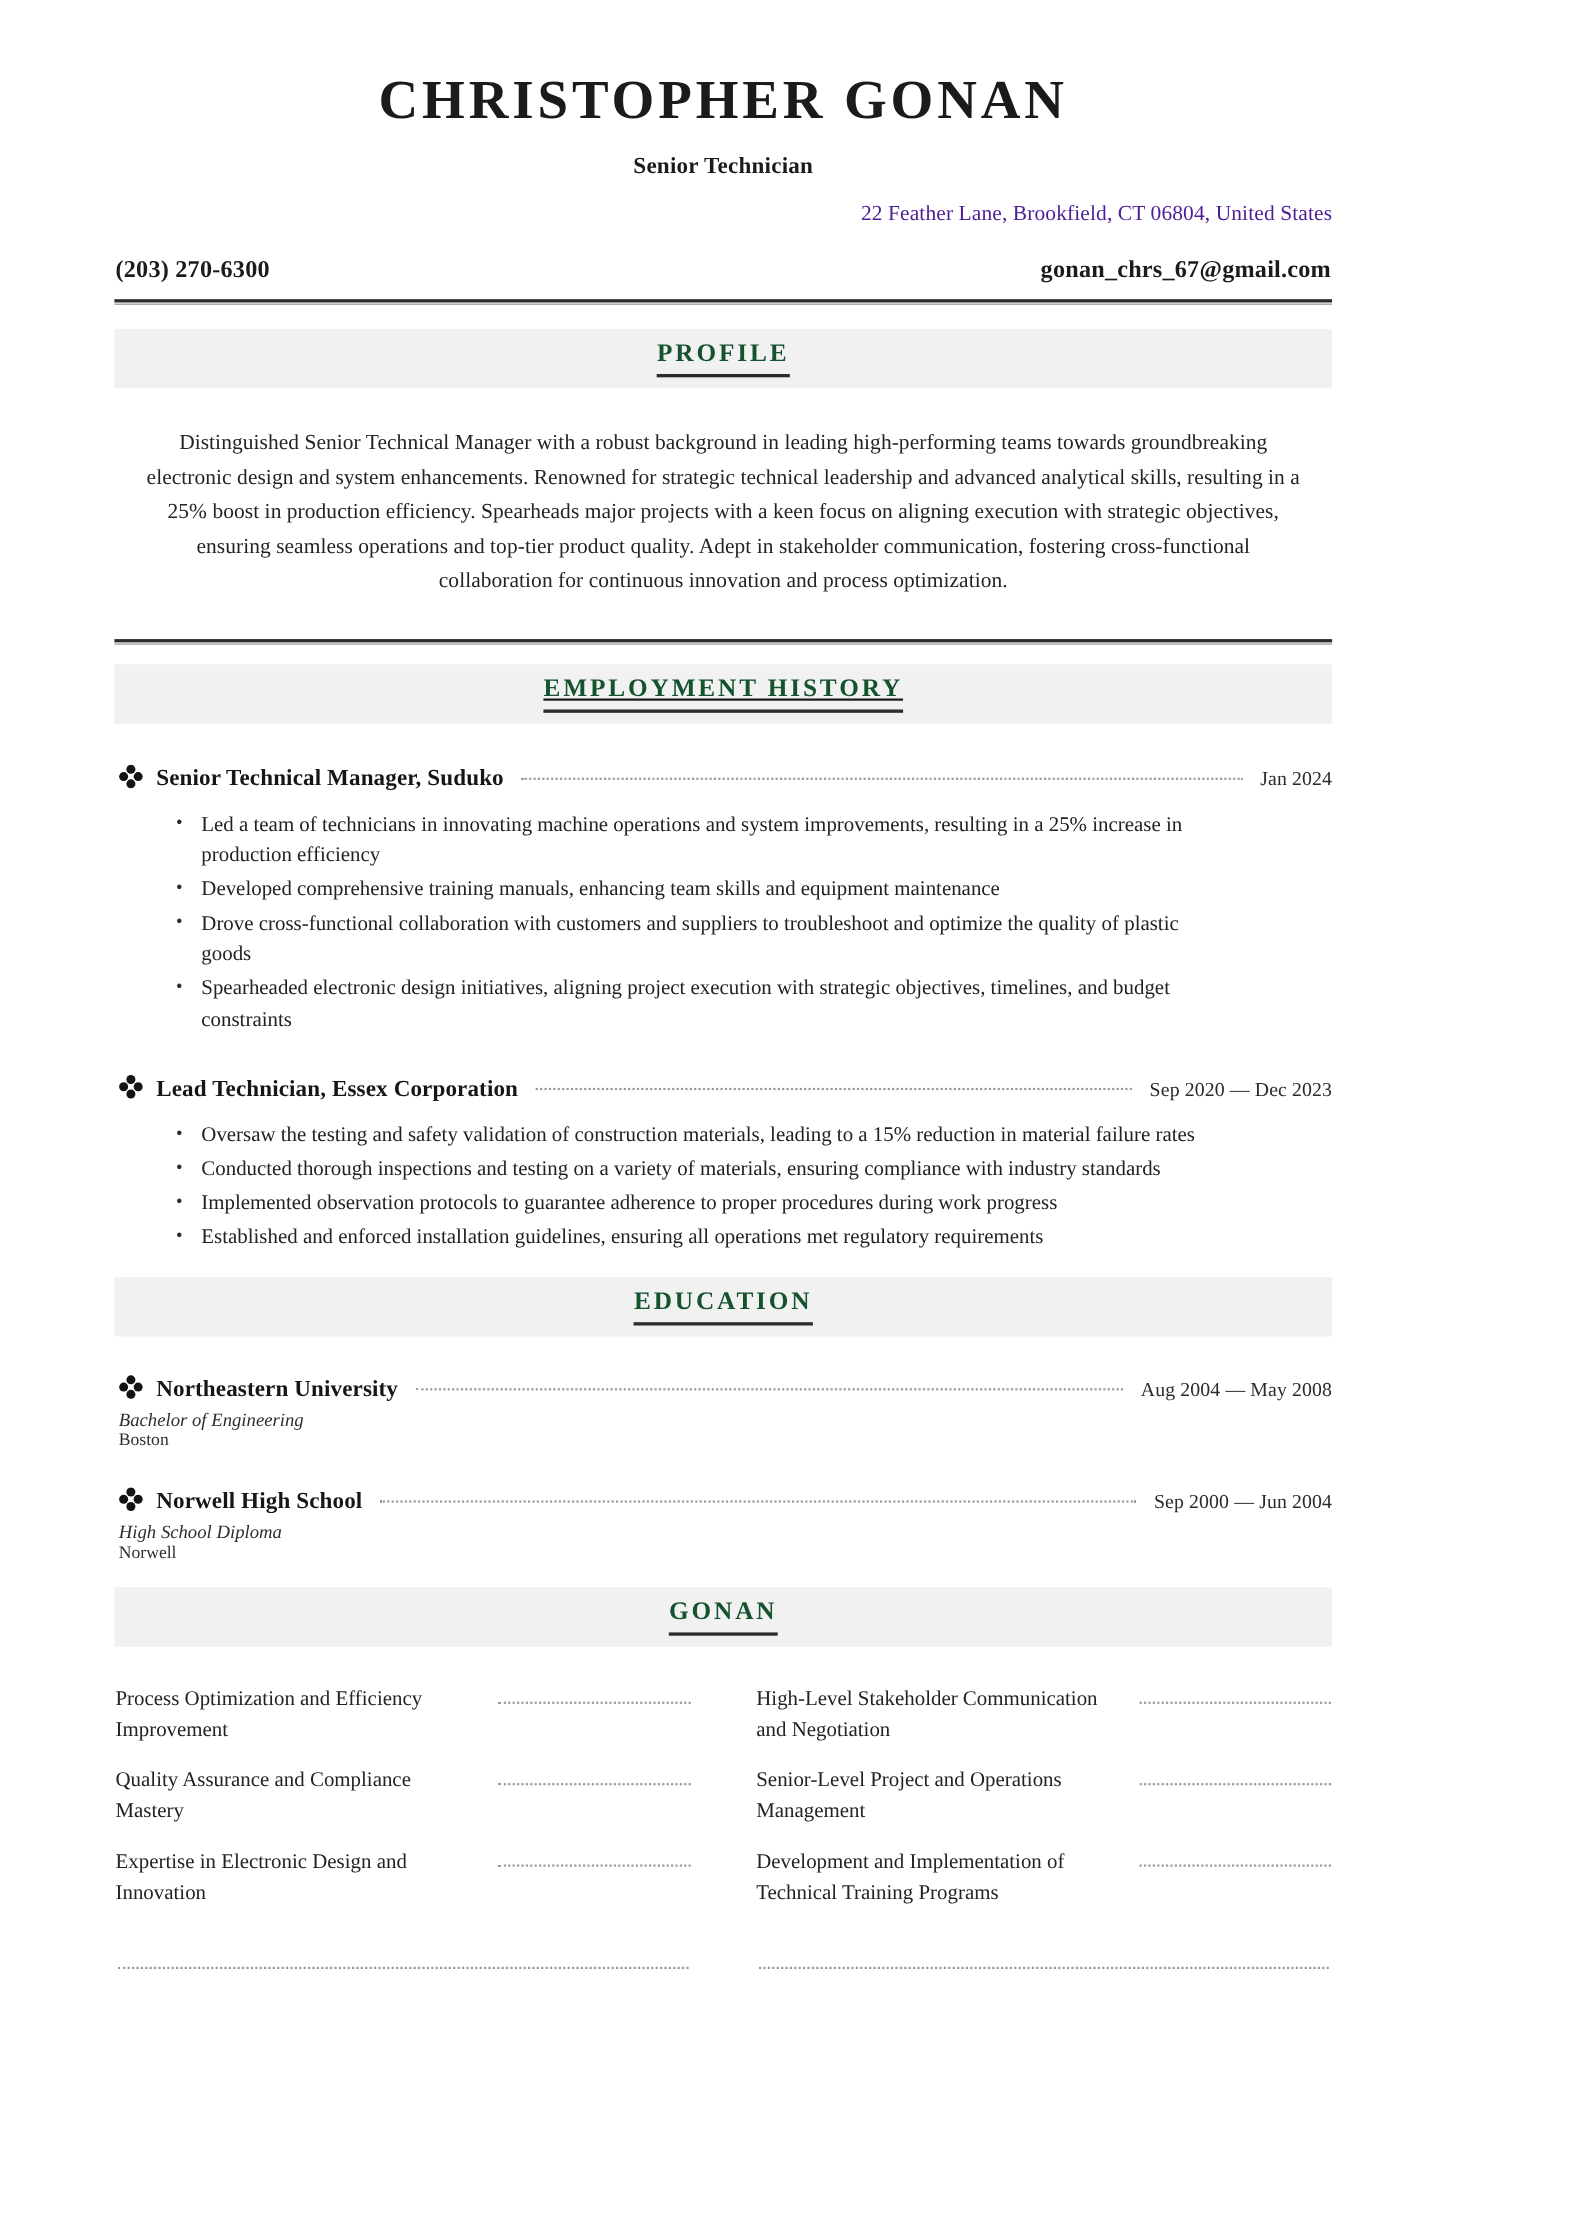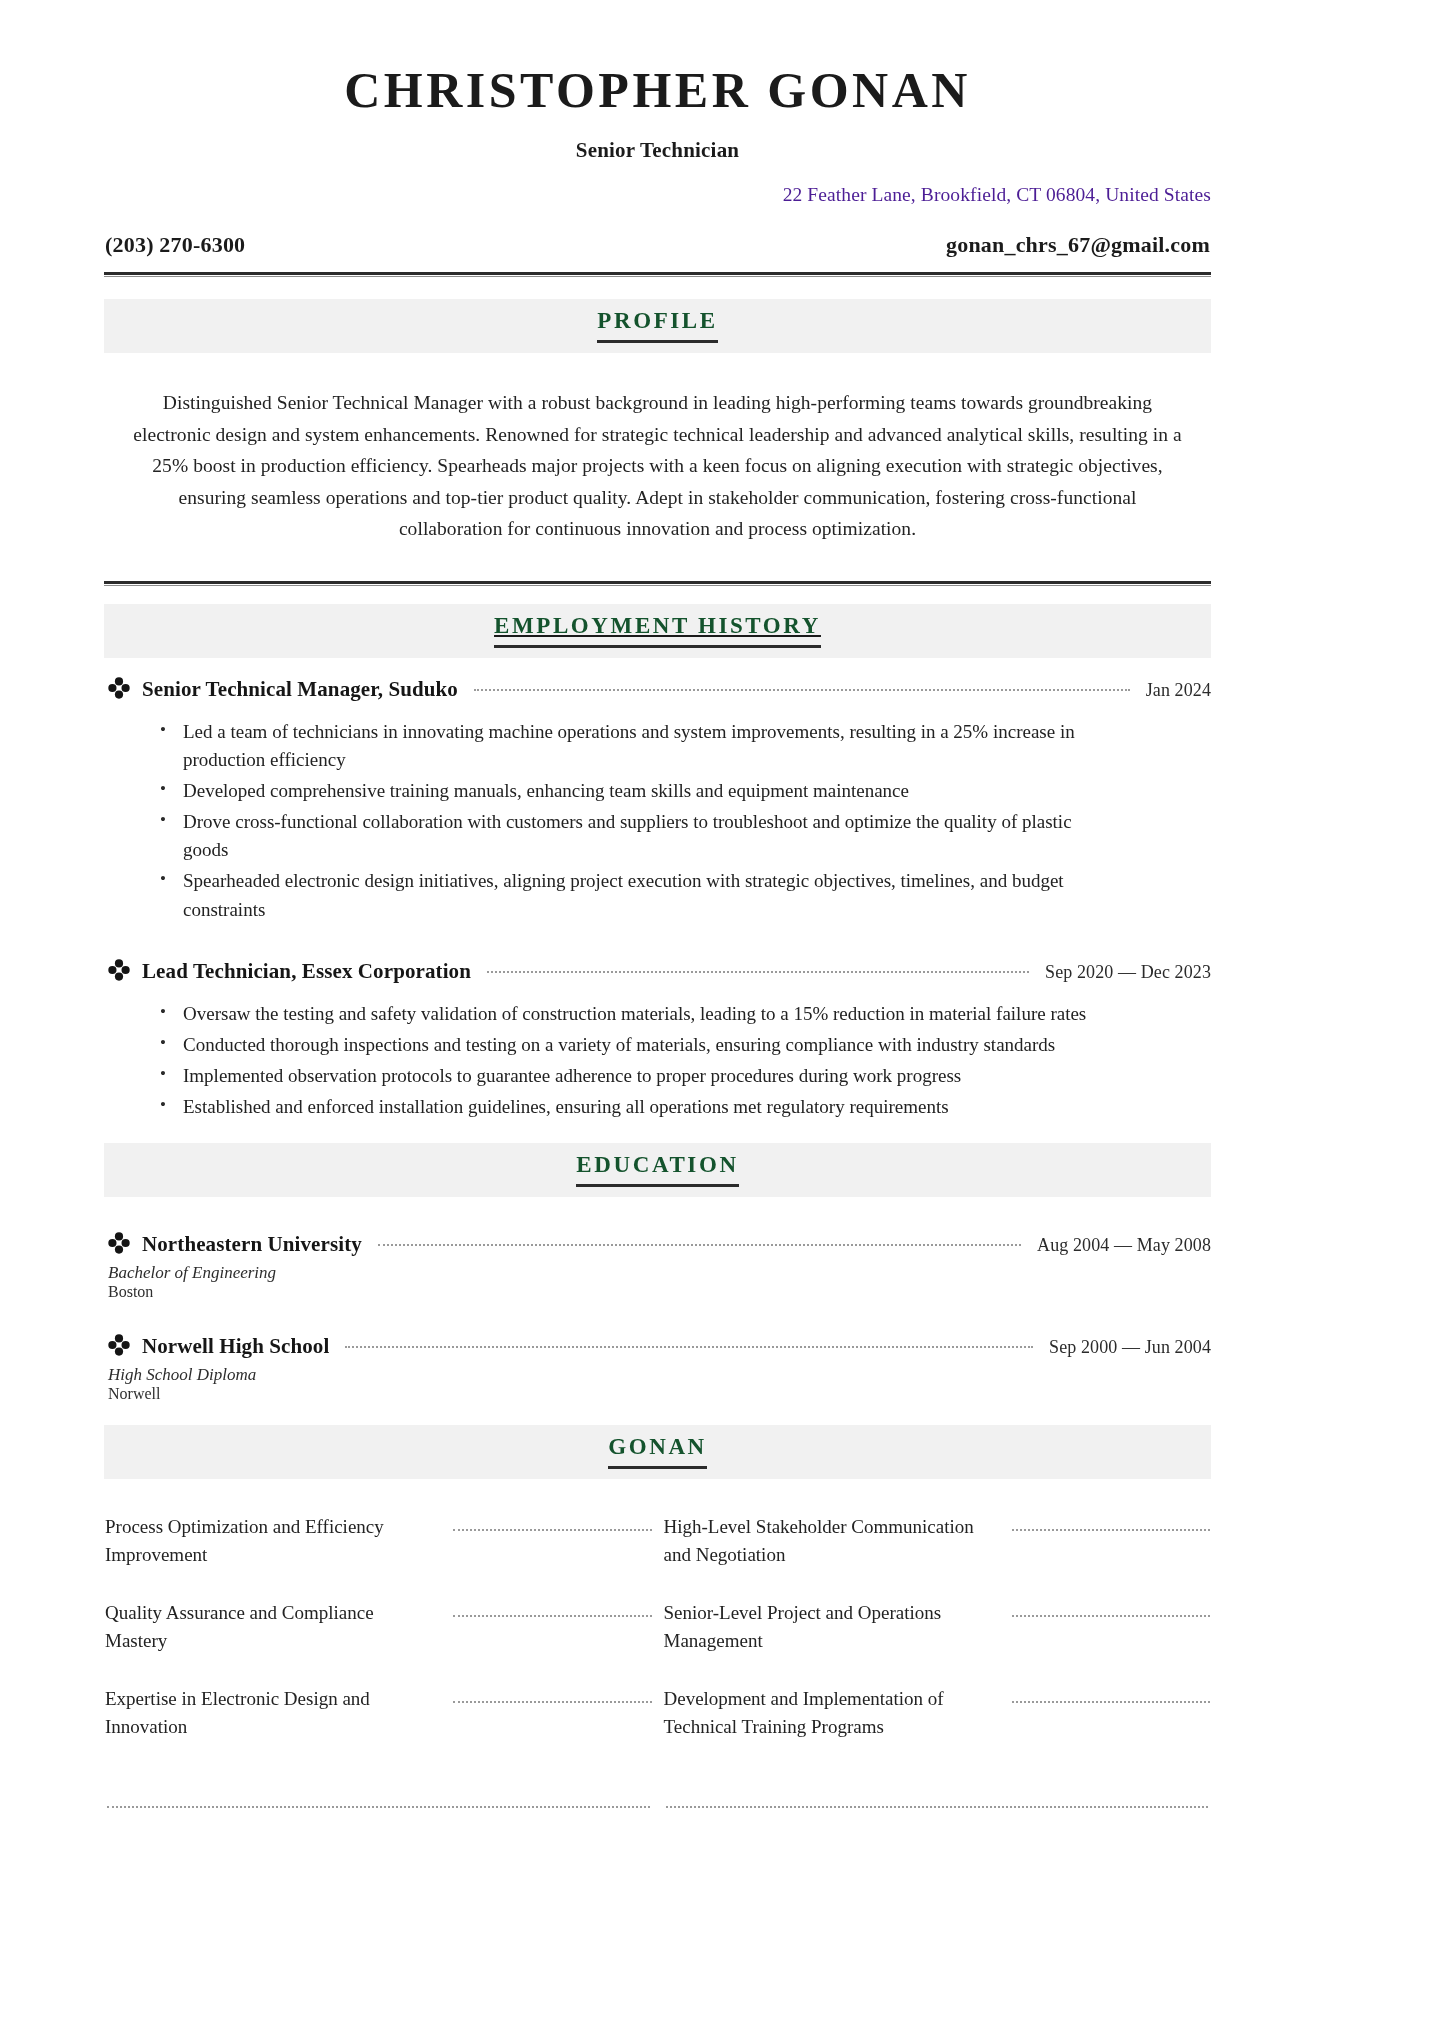--- a/index.html
+++ b/index.html
@@ -107,21 +107,21 @@
 
   .section-gap-rule {
     margin-top: 36px;
     border-top: 3px solid #2c2c2c;
     border-bottom: 1px solid #8d8d8d;
     height: 5px;
   }
 
   
   .entry { margin-top: 32px; }
-  .entry.first { margin-top: 16px; }
+  .entry.first { margin-top: 34px; }
 
   .entry-head {
     display: flex;
     align-items: baseline;
     gap: 0;
     padding-left: 4px;
   }
 
   .clover {
     flex: 0 0 auto;
@@ -206,21 +206,20 @@
   }
 
   
   .skills-grid {
     display: grid;
     grid-template-columns: 1fr 1fr;
     column-gap: 60px;
     row-gap: 0;
     margin-top: 34px;
     padding: 0 1px;
-    gap: 12px;
   }
 
   .skill-cell {
     display: flex;
     align-items: flex-start;
     min-height: 74px;
   }
 
   .skill-label {
     font-size: 19px;

